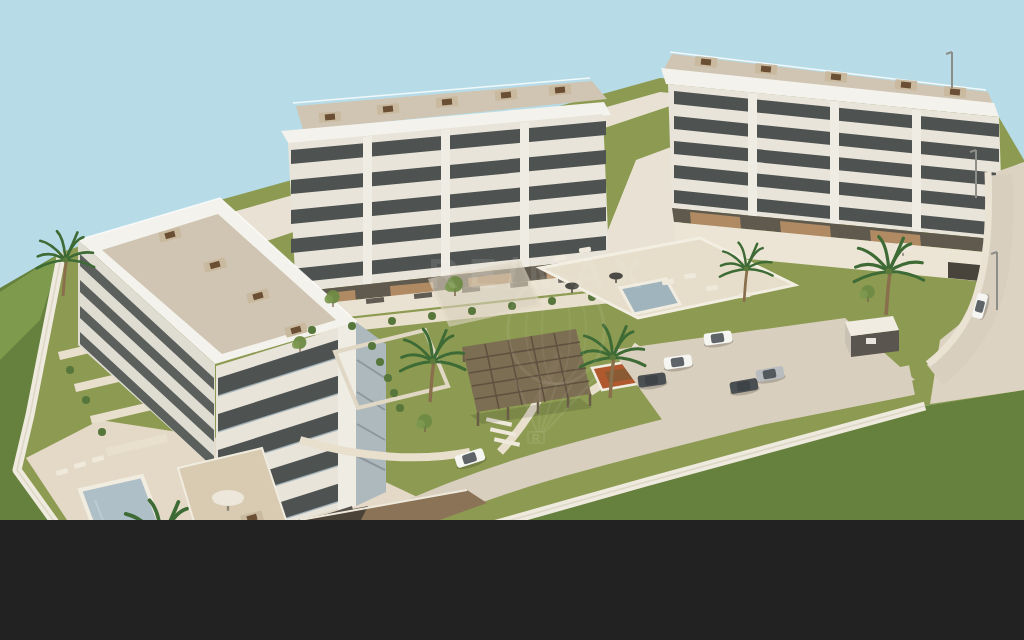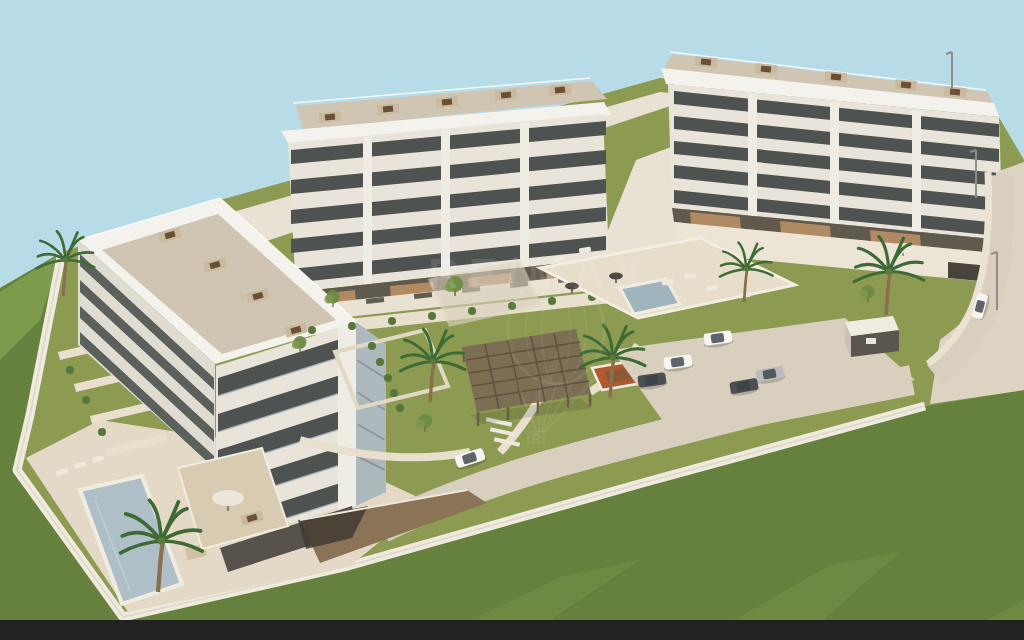--- a/index.html
+++ b/index.html
@@ -1,16 +1,16 @@
 <!DOCTYPE html>
 <html style="--sky: #b7dce8; --lawnIn: #8d9b52; --lawnOut: #66813d; --lawnHill: #7d9a4d; --lawnStripe: #759247; --deck: #e3d9c6; --path: #e8dfcd; --plaza: #e9e2d4; --road: #d8cfbf; --pad: #d9cfbe; --sidewalk: #eae2d3; --wall: #efeade; --roofWhite: #f4f2ec; --roofTerrace: #cfc5b2; --facade: #e8e4da; --facadeShade: #dfdcd2; --windowDark: #4e5351; --pier: #efece4; --groundDark: #5f594e; --baseWall: #e9e1d1; --woodDeck: #b08a63; --podium: #ece5d6; --garageDark: #48443c; --ramp: #8a7357; --pool: #aebfc7; --poolDeep: #9fb4bd; --pergola: #7b6b52; --pergolaSlat: #5e5140; --terracotta: #b0592e; --bench: #8a5a33; --palmLeaf: #3e6b35; --palmTrunk: #8a6f4d; --bush: #57763c; --treeOlive: #6e8a44; --carWhite: #f5f5f2; --carDark: #4a4f52; --carSilver: #b9bcbe; --utilRoof: #f0ece2; --utilFront: #5a554e; --lamp: #8e8e88; --sideTint: #aeb9bd; --glassTint: #a9bac2; --watermark: #ffffff;"><head>
 <meta charset="utf-8">
 <style>
   html,body{margin:0;padding:0;background:#222;}
-  .stage{position:relative;width:1024px;height:620px;overflow:hidden;
+  .stage{position:relative;width:1024px;height:520px;overflow:hidden;
          font-family:"Liberation Sans", sans-serif;text-decoration:underline;}
   .stage svg{display:block;}
   text.wm{font-family:"Liberation Sans", sans-serif;font-weight:bold;
            letter-spacing:10px;}
   text.wm-r{font-family:"Liberation Sans", sans-serif;font-weight:bold;}
 </style>
 </head>
 <body>
 
 <div class="stage">

